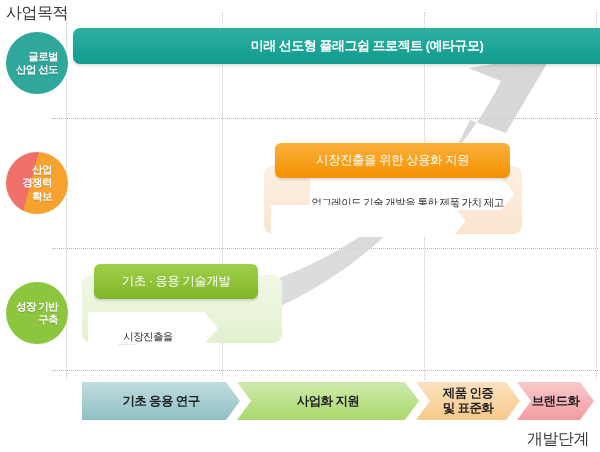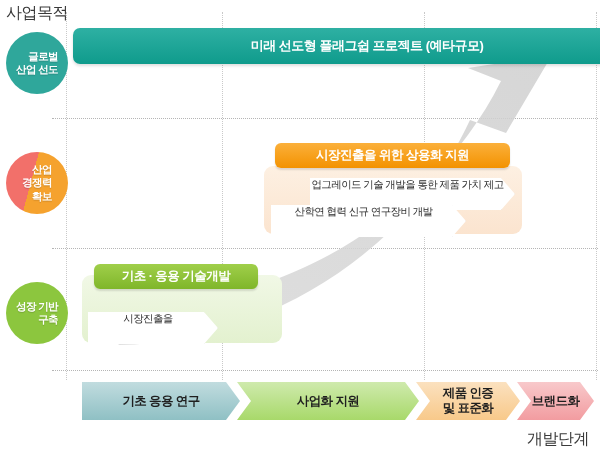--- a/index.html
+++ b/index.html
@@ -103,37 +103,37 @@
     box-shadow: 0 2px 3px rgba(0,0,0,0.13);
   }
 
   
   .group-panel {
     position: absolute;
     border-radius: 9px;
   }
   .group-head {
     position: absolute;
-    height: 25px;
+    height: 35px;
     border-radius: 6px;
     color: #ffffff;
     font-size: 12.5px;
-    font-weight: bold;
+    font-weight: normal;
     letter-spacing: -0.5px;
     display: flex;
     align-items: center;
     justify-content: center;
     box-shadow: 0 2px 2px rgba(0,0,0,0.12);
     z-index: 3;
   }
   .group-item {
     position: absolute;
     height: 32px;
     display: flex;
-    align-items: flex-start;
+    align-items: flex-end;
     justify-content: center;
     font-size: 10.5px;
     color: #2d2d2d;
     letter-spacing: -0.6px;
     white-space: nowrap;
     z-index: 2;
   }
   .group-item .arrow-bg {
     position: absolute;
     inset: 0;
@@ -245,21 +245,20 @@
   <div id="flagship">미래 선도형 플래그쉽 프로젝트 (예타규모)</div>
 
   <div class="group-panel" id="panel-commercial"></div>
   <div class="group-head" id="head-commercial">시장진출을 위한 상용화 지원</div>
   <div class="group-item" id="item-commercial-0">
     <span class="arrow-bg" style="clip-path: polygon(0px 0px, calc(100% - 14px) 0px, 100% 50%, calc(100% - 14px) 100%, 0px 100%);"></span>
     <span class="label">업그레이드 기술 개발을 통한 제품 가치 제고</span>
   </div>
   <div class="group-item" id="item-commercial-1">
     <span class="arrow-bg" style="clip-path: polygon(0px 0px, calc(100% - 14px) 0px, 100% 50%, calc(100% - 14px) 100%, 0px 100%);"></span>
-    <span class="label">산학연 협력 신규 연구장비 개발</span>
   </div>
 
   <div class="group-panel" id="panel-basic"></div>
   <div class="group-head" id="head-basic">기초 · 응용 기술개발</div>
   <div class="group-item" id="item-basic-1">
     <span class="arrow-bg" style="clip-path: polygon(0px 0px, calc(100% - 14px) 0px, 100% 50%, calc(100% - 14px) 100%, 0px 100%);"></span>
     <span class="label">시장진출을</span>
   </div>
 
   <div id="stage-ribbon">

